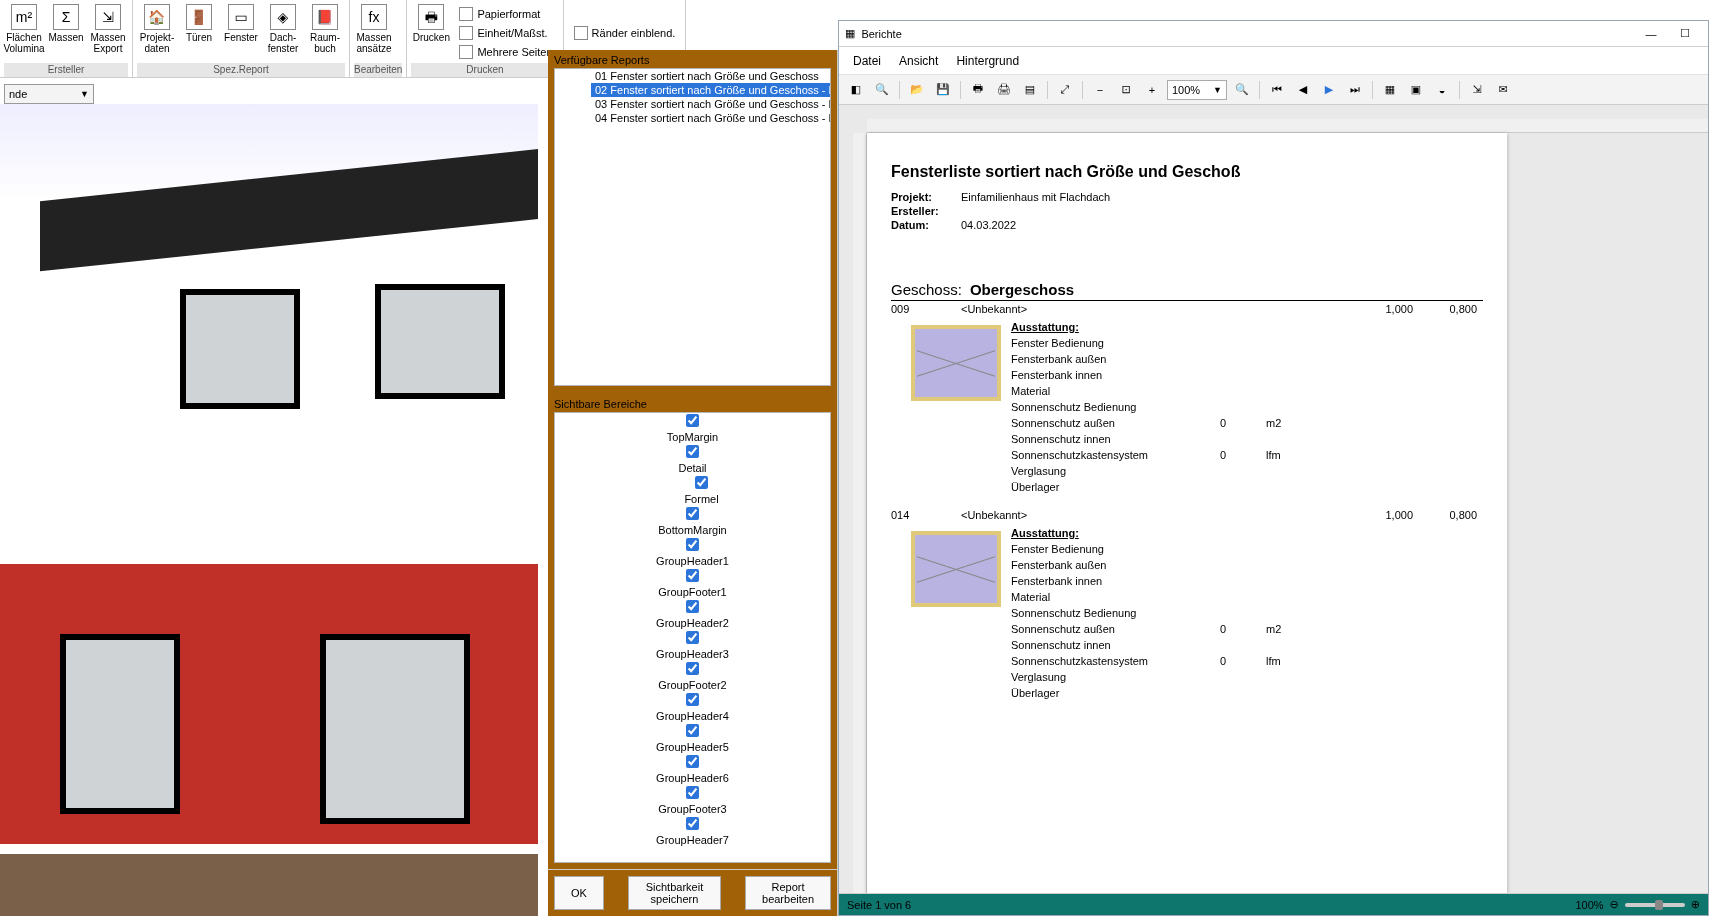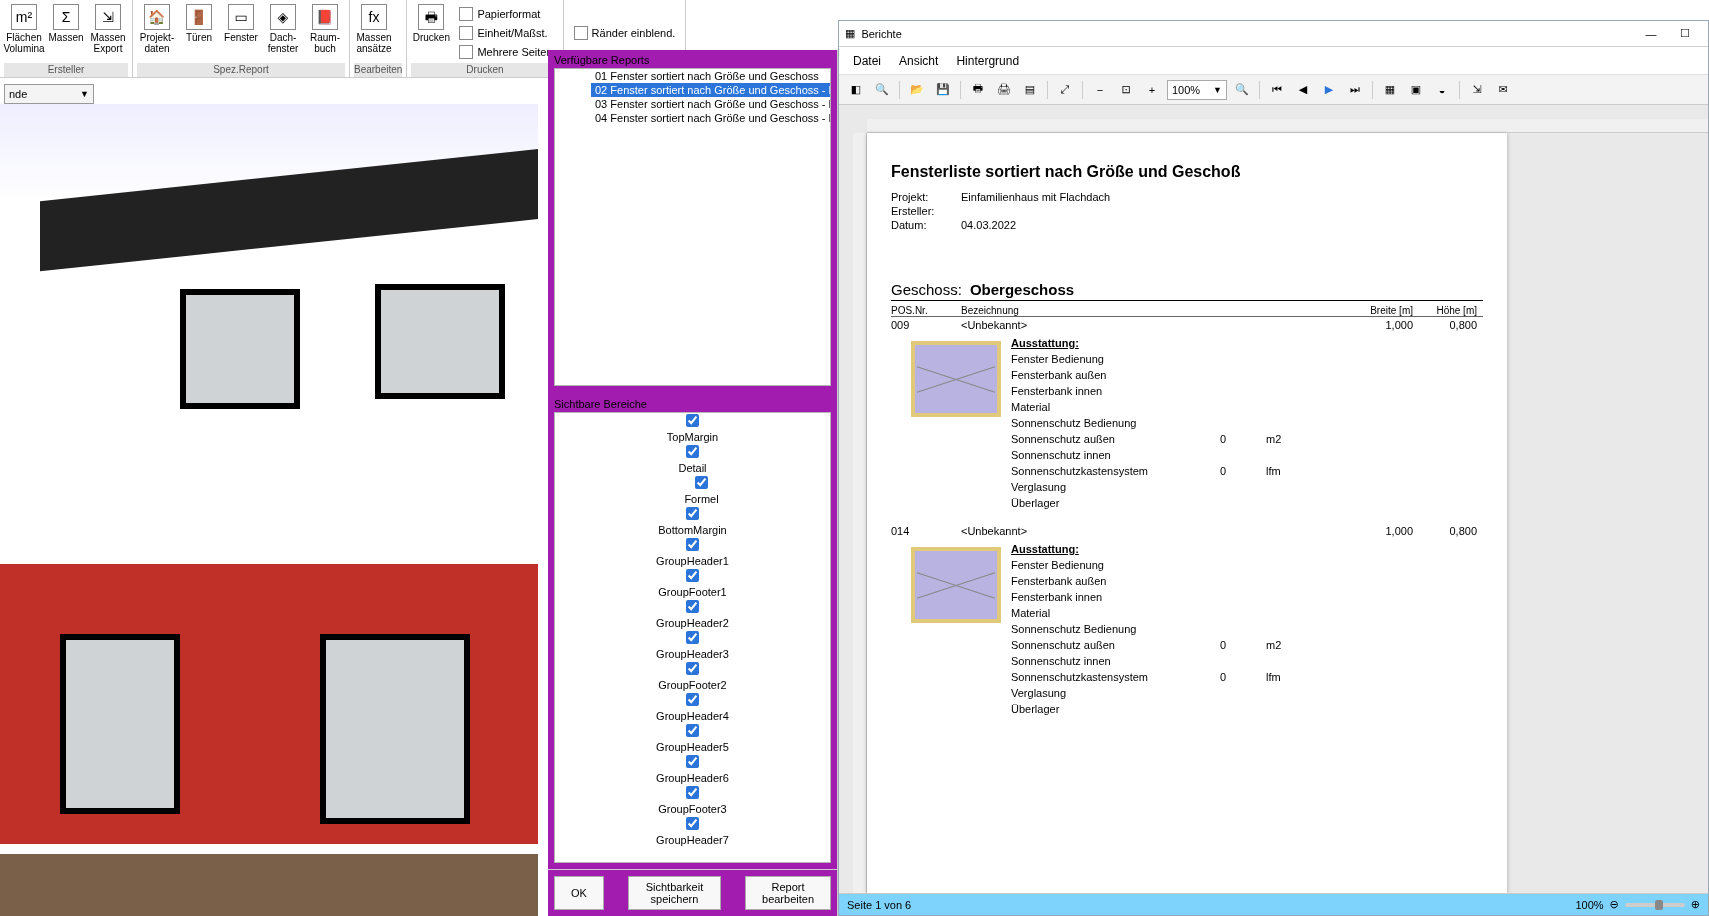--- a/index.html
+++ b/index.html
@@ -26,21 +26,21 @@
 .house-roof { position: absolute; left: 40px; top: 70px; width: 520px; height: 70px; background: #222; transform: skewY(-6deg); }
 .house-red { position: absolute; left: 0; top: 460px; width: 540px; height: 280px; background: #c03028; }
 .window-box { position: absolute; border: 6px solid #000; background: #cfd3d6; }
 .w1{left:180px;top:185px;width:120px;height:120px;}
 .w2{left:375px;top:180px;width:130px;height:115px;}
 .w3{left:60px;top:530px;width:120px;height:180px;}
 .w4{left:320px;top:530px;width:150px;height:190px;}
 .ground{position:absolute;left:0;top:750px;width:540px;height:170px;background:#7a6048;}
 
 
-.sel-panel { position: absolute; left: 548px; top: 50px; width: 290px; bottom: 0; background: #a21caf; border-right: 1px solid #ccc; display: flex; flex-direction: column; }
+.sel-panel { position: absolute; left: 548px; top: 50px; width: 290px; bottom: 0; background: #a16207; border-right: 1px solid #ccc; display: flex; flex-direction: column; }
 .sel-panel h4 { font-weight: normal; font-size: 11px; padding: 4px 6px 2px; }
 .list-box { background: #fff; border: 1px solid #b5b5b5; margin: 0 6px; }
 .list-box.reports { height: 318px; overflow: auto; }
 .list-box.areas { flex: 1; overflow: auto; margin-bottom: 6px; }
 .list-item { padding: 1px 4px; font-size: 11px; white-space: nowrap; cursor: pointer; margin-left: 36px; }
 .list-item.selected { background: #2a74da; color: #fff; }
 .chk-line { display: flex; align-items: center; gap: 4px; padding: 1px 4px; font-size: 11px; flex-direction: column; }
 .chk-line input { width: 13px; height: 13px; accent-color: #2a74da; }
 .chk-line.indent { padding-left: 22px; }
 .dlg-btn { border: 1px solid #aaa; background: #f8f8f8; padding: 4px 16px; font-size: 11px; cursor: pointer; }
@@ -60,21 +60,21 @@
 .tb-sep { width: 1px; height: 18px; background: #ccc; margin: 0 2px; }
 .zoom-combo { width: 60px; height: 20px; border: 1px solid #aaa; background: #fff; display: flex; align-items: center; justify-content: space-between; padding: 0 4px; }
 .folder-icon{color:#d6a100;}
 .disk-icon{color:#2a74da;}
 .play-icon{color:#2a74da;}
 
 .viewer-body { flex: 1; overflow: auto; background: #e9e9e9; padding: 14px 0 0 14px; }
 .page { width: 640px; min-height: 760px; background: #fff; box-shadow: 0 1px 4px rgba(0,0,0,.3); padding: 30px 24px; font-size: 11px; position: relative; }
 .page h2 { font-size: 16px; font-weight: bold; margin-bottom: 10px; }
 .meta-row { display: flex; font-size: 11px; margin-bottom: 2px; }
-.meta-row .lbl { width: 70px; }
+.meta-row .lbl { width: 70px; font-weight: bold; }
 .floor-head { margin-top: 50px; font-size: 15px; border-bottom: 1px solid #000; padding-bottom: 2px; display: flex; gap: 8px; }
 .floor-head .flabel { font-weight: normal; }
 .floor-head .fval { font-weight: bold; }
 .col-head { display: flex; font-size: 10px; border-bottom: 1px solid #666; margin-top: 4px; }
 .col-head div:nth-child(1){width:70px;}
 .col-head div:nth-child(2){flex:1;}
 .col-head div:nth-child(3){width:70px;text-align:right;}
 .col-head div:nth-child(4){width:70px;text-align:right;padding-right:6px;}
 
 .row-top { display: flex; font-size: 11px; margin-top: 2px; }
@@ -88,21 +88,21 @@
 .thumb::before,.thumb::after{content:"";position:absolute;background:#888;}
 .thumb::before{left:0;right:0;top:50%;height:1px;transform:rotate(18deg);}
 .thumb::after{left:0;right:0;top:50%;height:1px;transform:rotate(-18deg);}
 .attrs { flex: 1; }
 .attr-line { display: flex; font-size: 11px; line-height: 16px; }
 .attr-line .a-lbl { width: 165px; }
 .attr-line .a-v1 { width: 90px; text-align: right; padding-right: 40px; }
 .attr-line .a-v2 { width: 50px; }
 .attr-line .a-head { font-weight: bold; text-decoration: underline; }
 
-.viewer-status { height: 22px; border-top: 1px solid #ccc; display: flex; align-items: center; padding: 0 8px; font-size: 11px; background: #7dd3fc; }
+.viewer-status { height: 22px; border-top: 1px solid #ccc; display: flex; align-items: center; padding: 0 8px; font-size: 11px; background: #0f766e; }
 .viewer-status .right { margin-left: auto; display: flex; align-items: center; gap: 6px; }
 .zoom-slider { width: 60px; height: 4px; background: #ccc; border-radius: 2px; position: relative; }
 .zoom-slider::after{content:"";position:absolute;left:50%;top:-3px;width:8px;height:10px;background:#888;border-radius:2px;}
 
 .ruler-top { position:absolute; left:14px; top:0; right:0; height:14px; background:#f0f0f0; border-bottom:1px solid #ccc;}
 .ruler-left{ position:absolute; left:0; top:14px; bottom:0; width:14px; background:#f0f0f0; border-right:1px solid #ccc;}
 .viewer-body-inner{position:relative;padding:14px 0 20px 14px;}
 </style>
 </head>
 <body>
@@ -358,26 +358,20 @@
             <div></div>
           </div>
           <div class="meta-row">
             <div class="lbl">Datum:</div>
             <div>04.03.2022</div>
           </div>
           <div class="floor-head">
             <span class="flabel">Geschoss:</span>
             <span class="fval">Obergeschoss</span>
           </div>
-          <div class="col-head">
-            <div>POS.Nr.</div>
-            <div>Bezeichnung</div>
-            <div>Breite [m]</div>
-            <div>Höhe [m]</div>
-          </div>
           <div class="row-top">
             <div>009</div>
             <div>&lt;Unbekannt&gt;</div>
             <div>1,000</div>
             <div>0,800</div>
           </div>
           <div class="detail-block">
             <div class="thumb"></div>
             <div class="attrs">
               <div class="attr-line">

